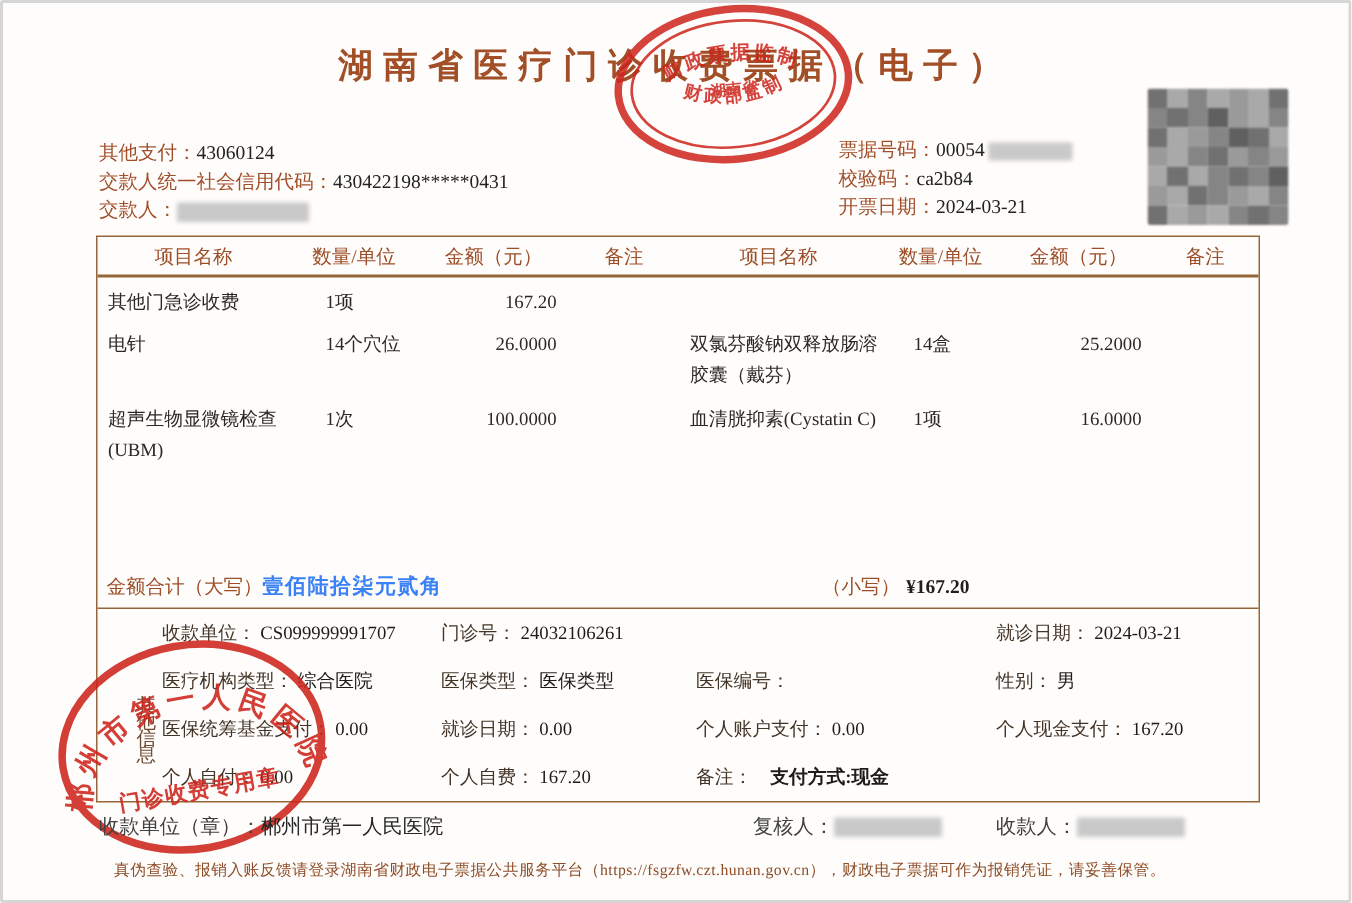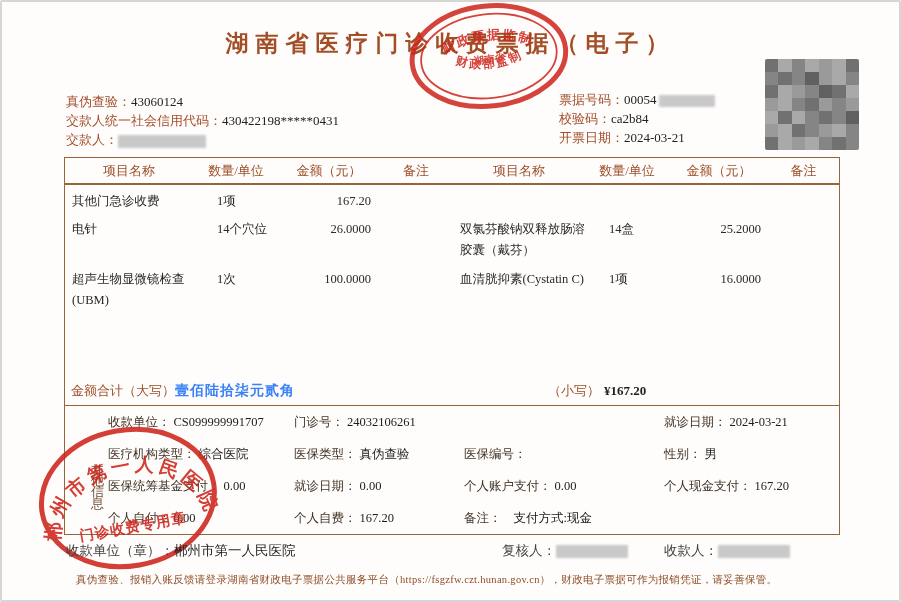--- a/index.html
+++ b/index.html
@@ -51,21 +51,21 @@
     writing-mode:vertical-rl; text-orientation:upright;
     font-size:13px; letter-spacing:11px; color:#6f4a33; margin-left:13px;
   }
   .ogrid {
     flex:1; display:grid; grid-template-columns:186px 170px 200px 177px;
     grid-template-rows:repeat(4,32px); align-items:center; font-size:12.5px;
   }
   .ogrid .cell { padding-left:2px; white-space:nowrap; }
   .ogrid .lbl { color:#433428; }
   .ogrid .val { color:#1e1c1a; margin-left:3px; }
-  .cell-bold .val { font-weight:400; margin-left:12px; }
+  .cell-bold .val { font-weight:700; margin-left:12px; }
   
   .sigrow { position:absolute; left:0; top:540px; width:901px; font-size:13.5px; }
   .sigrow .lbl { color:#404040; }
   .sigrow .val { color:#262626; }
   .sig-unit { position:absolute; left:64px; top:0; }
   .sig-review { position:absolute; left:500px; top:0; }
   .sig-payee { position:absolute; left:662px; top:0; }
   .note { position:absolute; left:74px; top:571px; width:770px;
           font-size:10.5px; color:#8d4d28; letter-spacing:0.3px; }
   
@@ -93,21 +93,21 @@
       <textPath href="#ovalTop" startOffset="50%" text-anchor="middle">财政票据监制</textPath>
     </text>
     <text x="82" y="61" text-anchor="middle" font-size="10.5" font-weight="bold" fill="#cd241b">湖南省</text>
     <text font-size="12" font-weight="bold" fill="#cd241b" letter-spacing="2">
       <textPath href="#ovalBot" startOffset="50%" text-anchor="middle">财政部监制</textPath>
     </text>
   </svg>
 
   <div class="hinfo hleft">
     <div>
-      <span class="lbl">真伪查验：</span><span>43060124</span>
+      <span class="lbl">其他支付：</span><span>43060124</span>
     </div>
     <div>
       <span class="lbl">交款人统一社会信用代码：</span><span>430422198*****0431</span>
     </div>
     <div>
       <span class="lbl">交款人：</span><span class="redact" style="width:88px;height:13px;"></span>
     </div>
   </div>
 
   <div class="hinfo hright">
@@ -228,21 +228,21 @@
 
     <div class="other">
       <div class="side-label">其他信息</div>
       <div class="ogrid">
         <div class="cell"><span class="lbl">收款单位：</span><span class="val">CS099999991707</span></div>
         <div class="cell"><span class="lbl">门诊号：</span><span class="val">24032106261</span></div>
         <div class="cell"></div>
         <div class="cell"><span class="lbl">就诊日期：</span><span class="val">2024-03-21</span></div>
 
         <div class="cell"><span class="lbl">医疗机构类型：</span><span class="val">综合医院</span></div>
-        <div class="cell"><span class="lbl">医保类型：</span><span class="val">真伪查验</span></div>
+        <div class="cell"><span class="lbl">医保类型：</span><span class="val">医保类型</span></div>
         <div class="cell"><span class="lbl">医保编号：</span><span class="val"></span></div>
         <div class="cell"><span class="lbl">性别：</span><span class="val">男</span></div>
 
         <div class="cell"><span class="lbl">医保统筹基金支付：</span><span class="val">0.00</span></div>
         <div class="cell"><span class="lbl">就诊日期：</span><span class="val">0.00</span></div>
         <div class="cell"><span class="lbl">个人账户支付：</span><span class="val">0.00</span></div>
         <div class="cell"><span class="lbl">个人现金支付：</span><span class="val">167.20</span></div>
 
         <div class="cell"><span class="lbl">个人自付：</span><span class="val">0.00</span></div>
         <div class="cell"><span class="lbl">个人自费：</span><span class="val">167.20</span></div>

